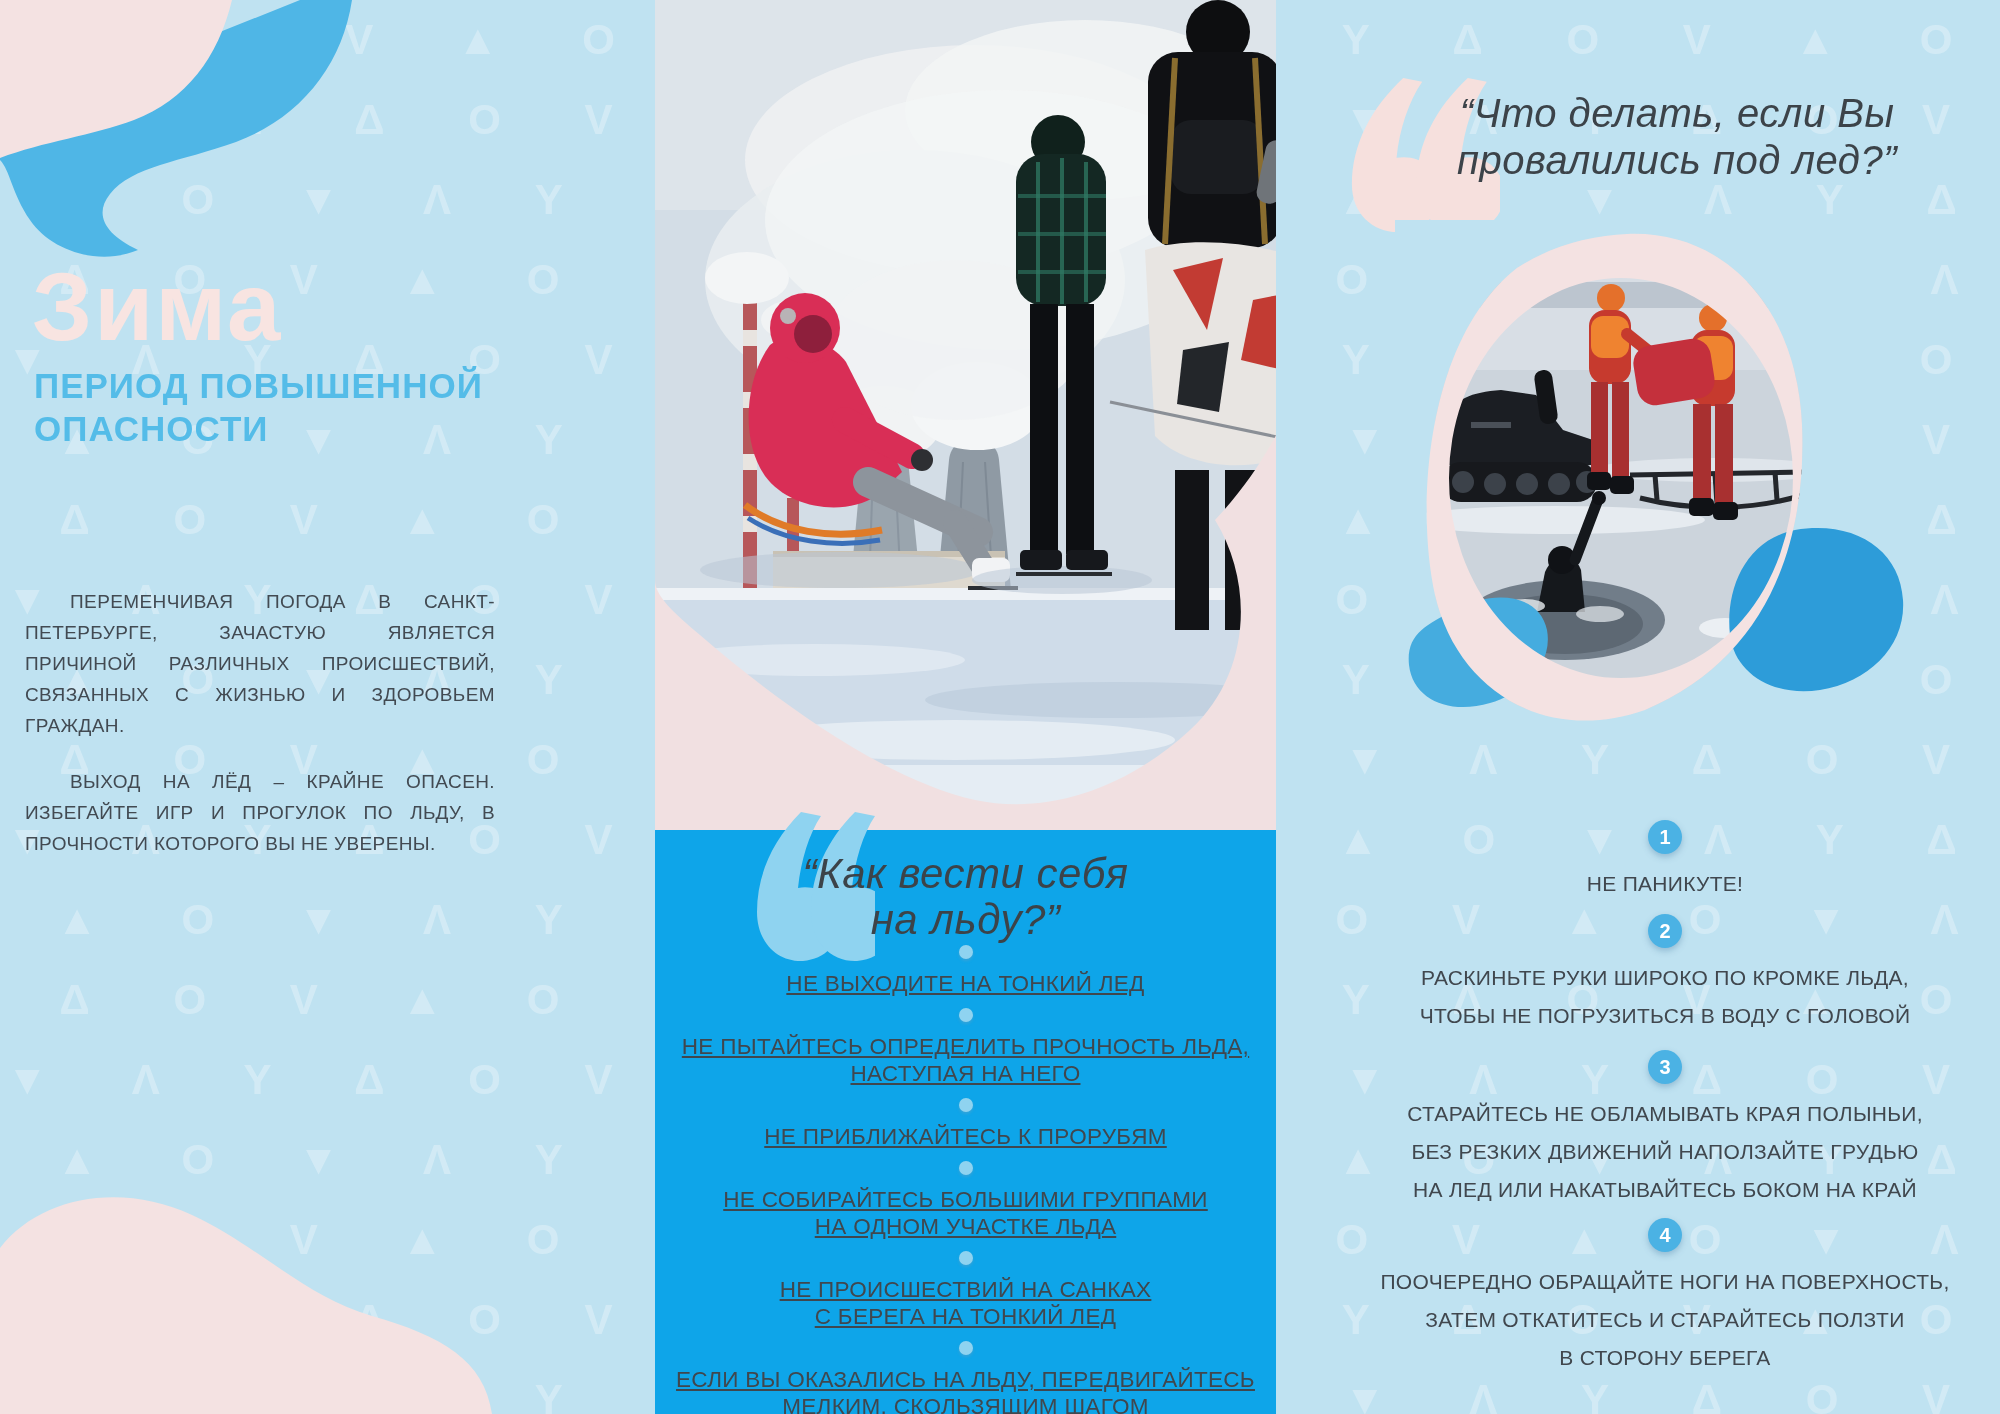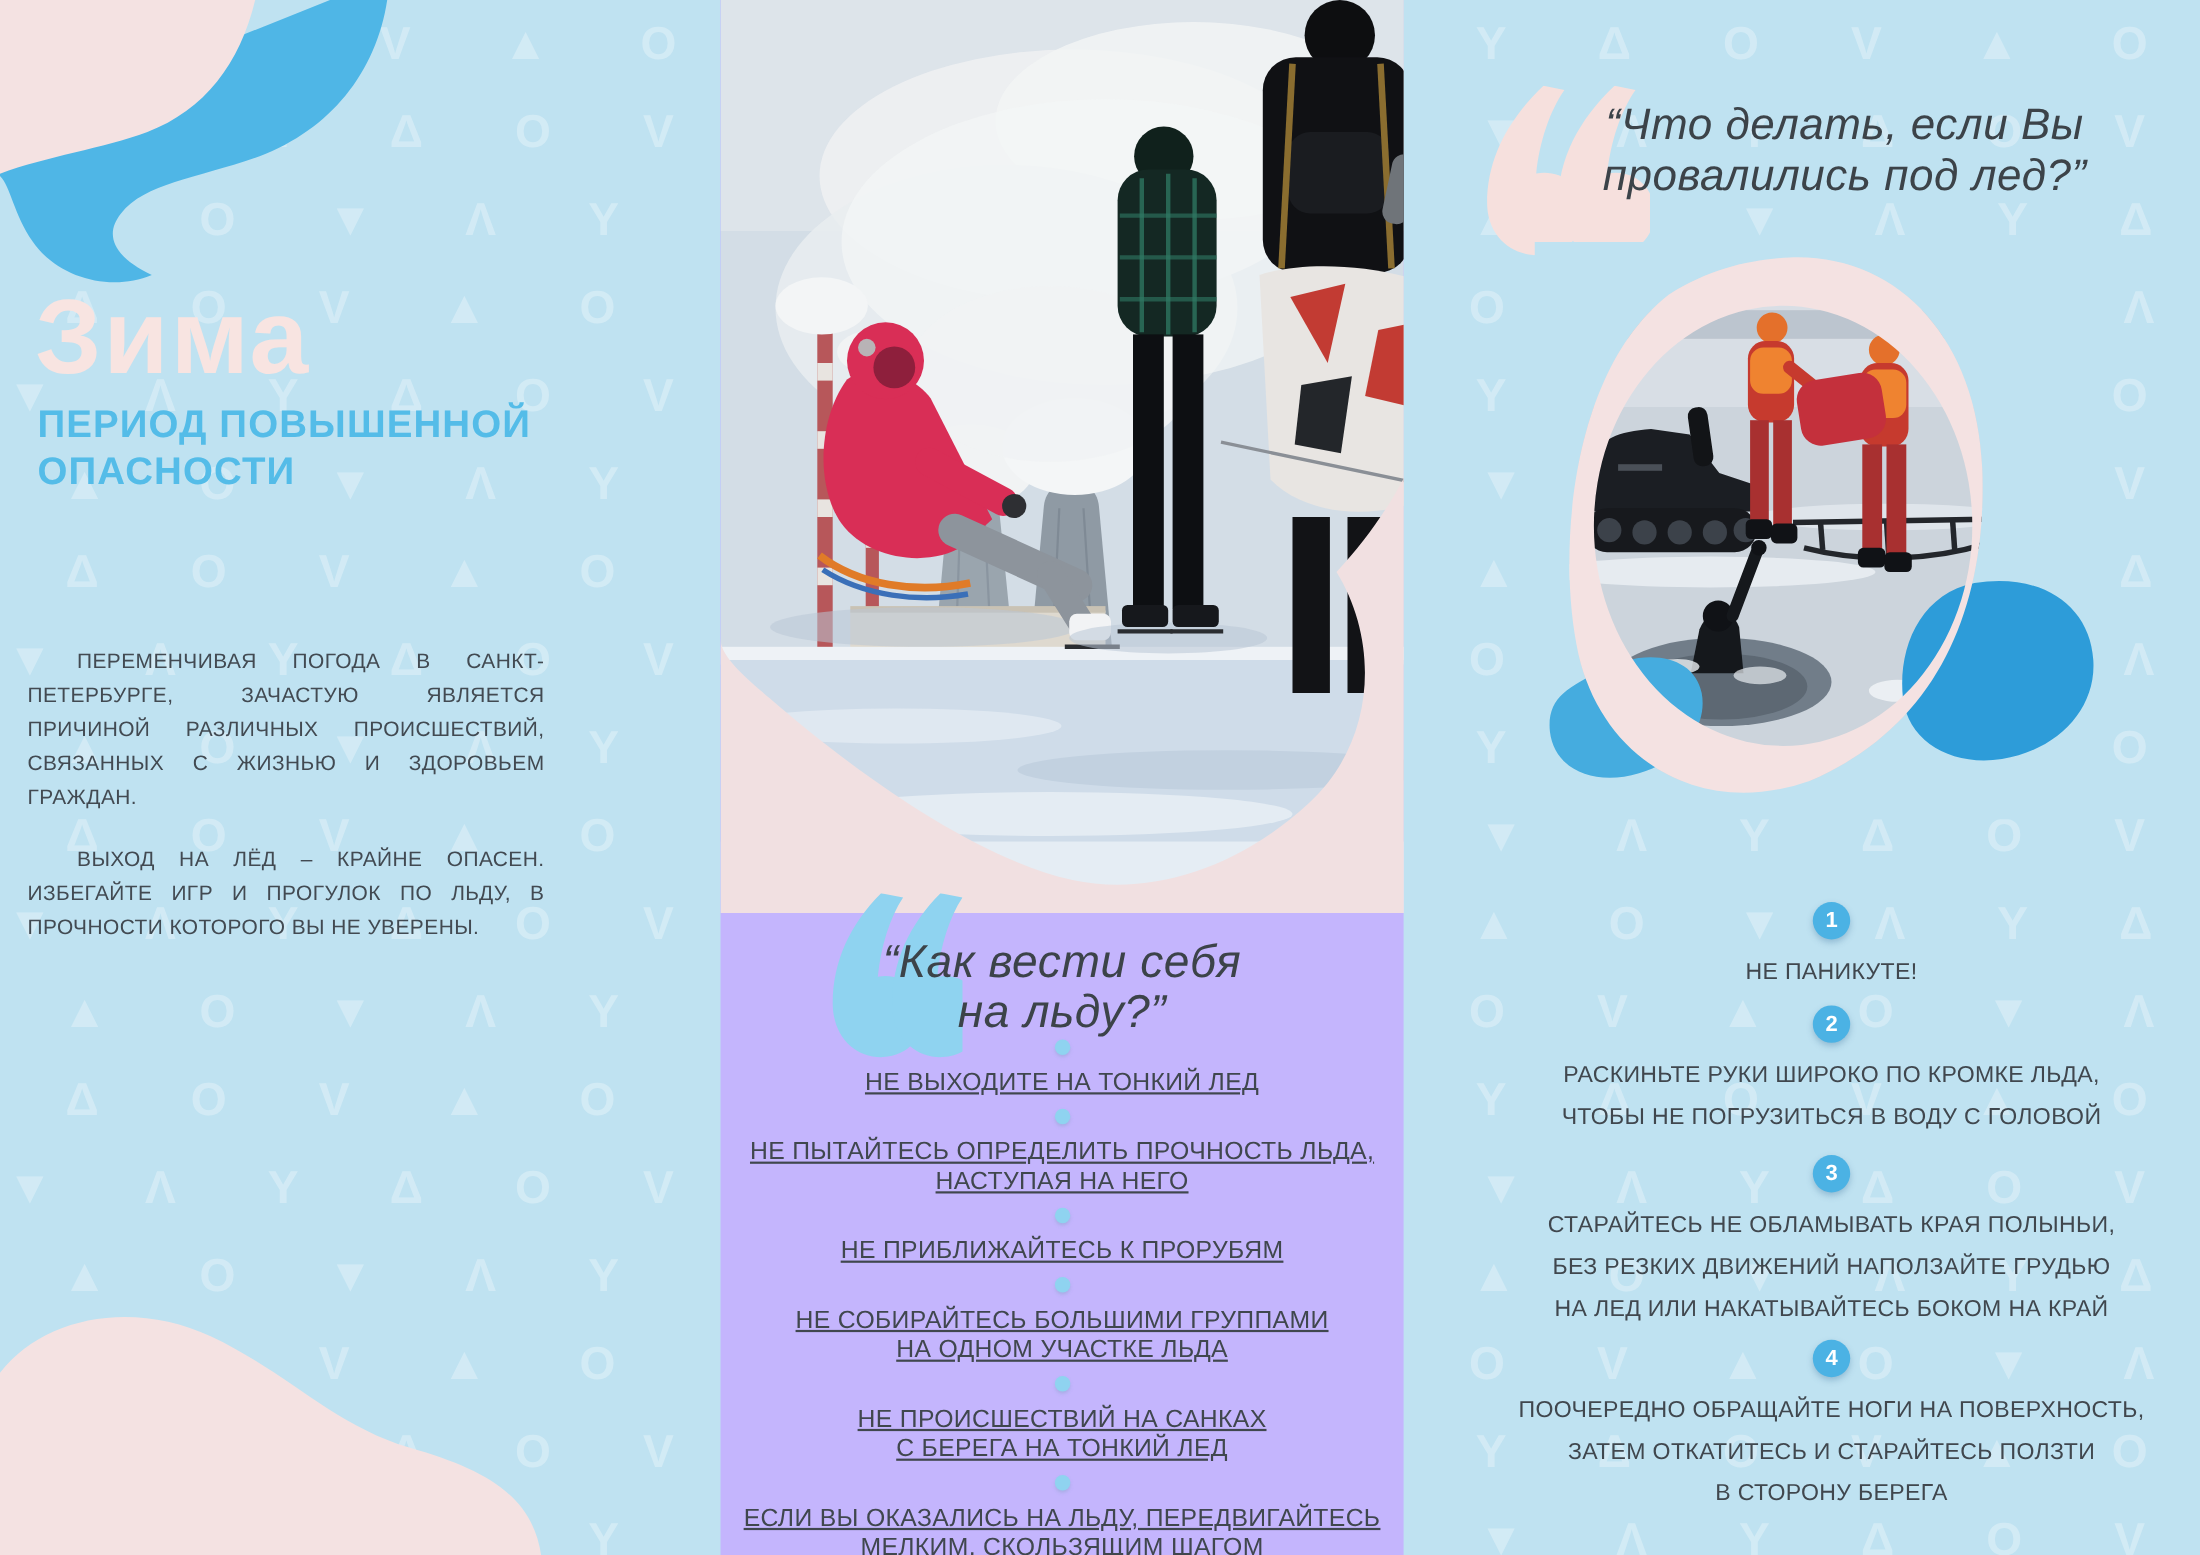--- a/index.html
+++ b/index.html
@@ -1,20 +1,20 @@
 <!DOCTYPE html>
 <html lang="ru"><head>
 <meta charset="utf-8">
 <style>
   html,body{margin:0;padding:0;}
   body{width:2000px;height:1414px;overflow:hidden;font-family:"Liberation Sans",sans-serif;}
   .page{position:relative;width:2000px;height:1414px;background:#bfe2f1;}
   .panel{position:absolute;top:0;height:1414px;overflow:hidden;}
   .panel.left{left:0;width:655px;background:#bfe2f1;}
-  .panel.middle{left:655px;width:621px;background:#c4b5fd;}
+  .panel.middle{left:655px;width:621px;background:#0ea5e9;}
   .panel.right{left:1330px;width:670px;background:#bfe2f1;}
 
   
   .pattern{position:absolute;inset:0;color:#ffffff;opacity:.30;font-size:42px;font-weight:bold;
            letter-spacing:36px;line-height:80px;word-break:break-all;overflow:hidden;
            text-align:center;user-select:none;pointer-events:none;}
 
   svg{display:block;}
   .abs{position:absolute;}
 

